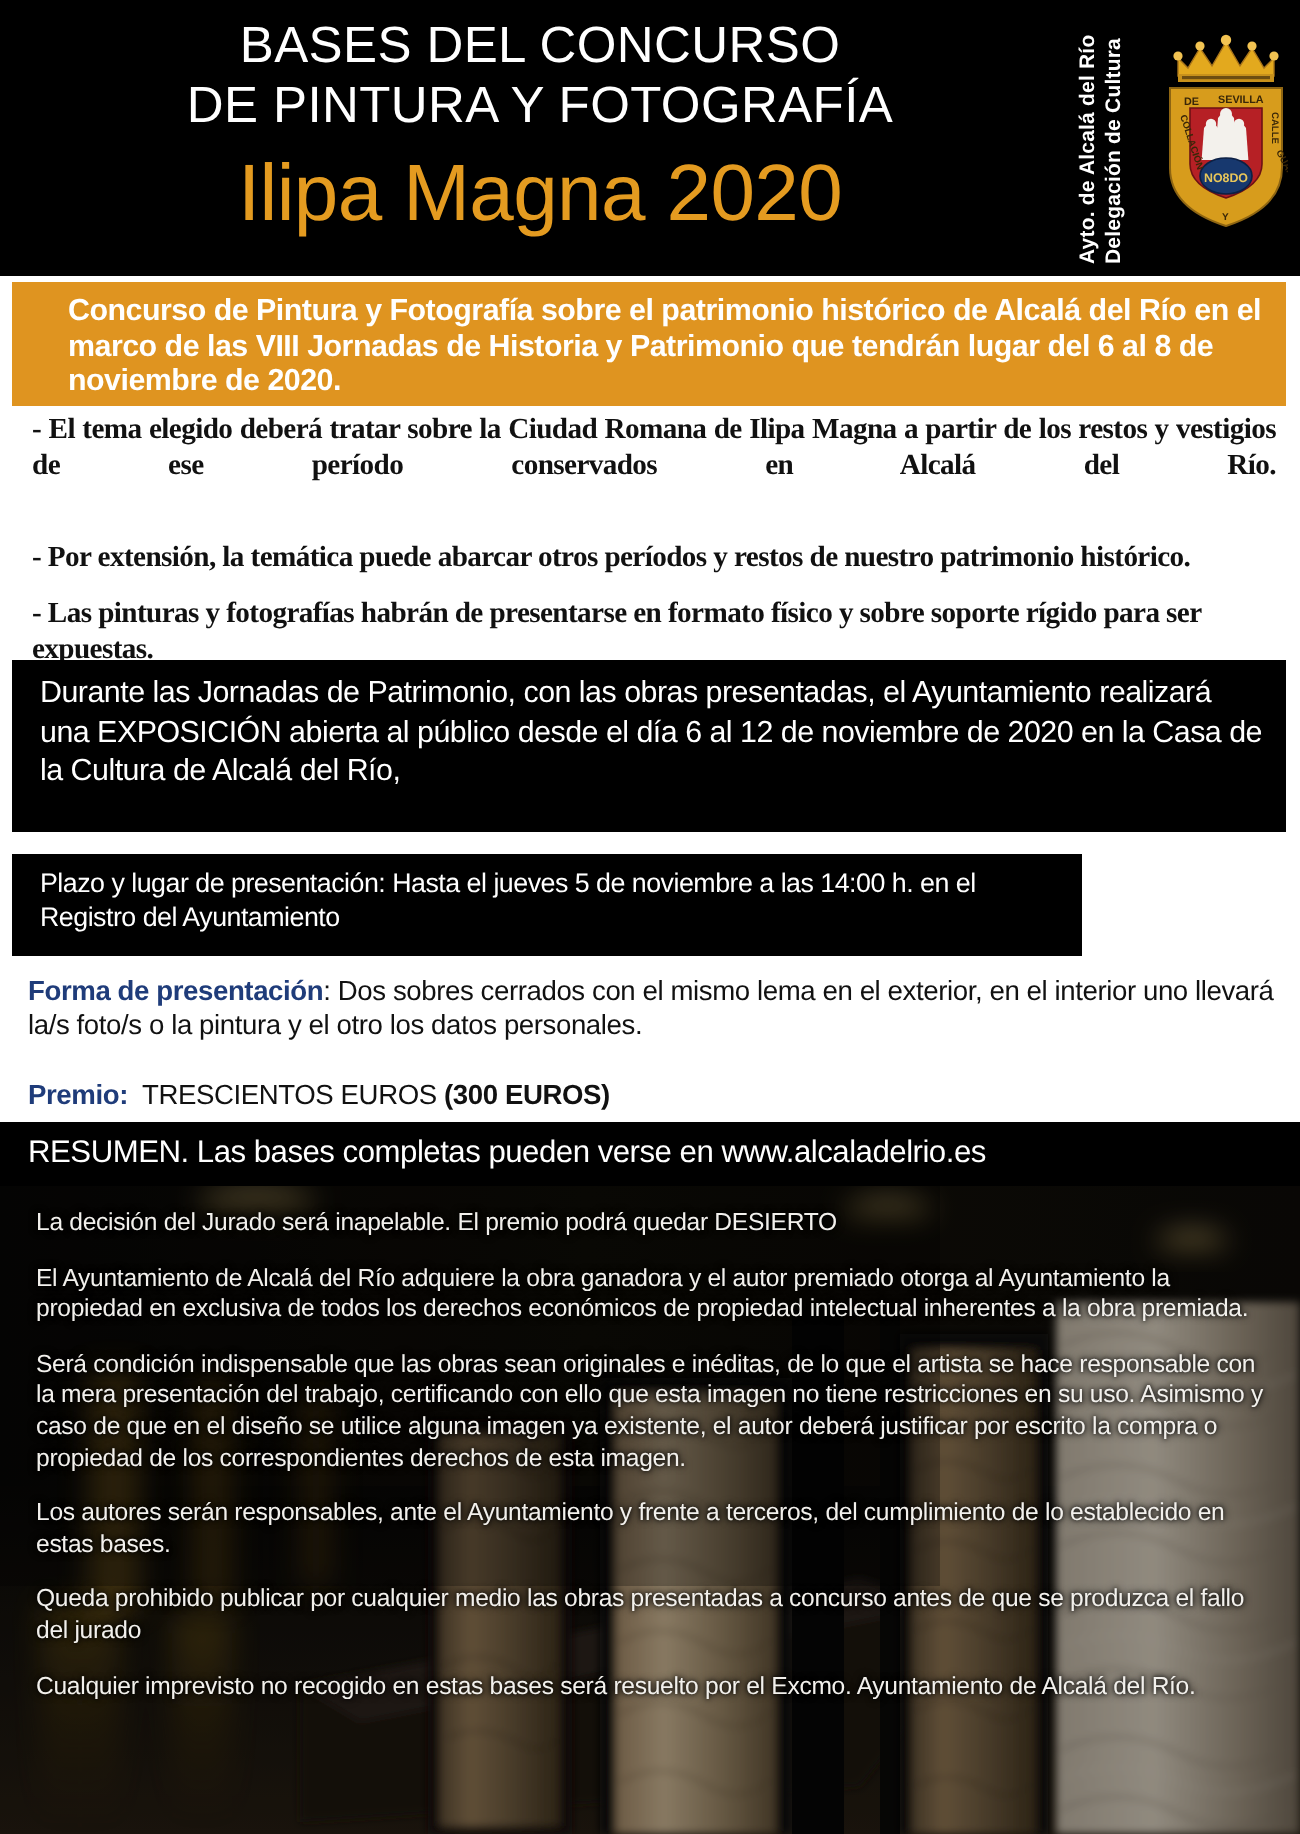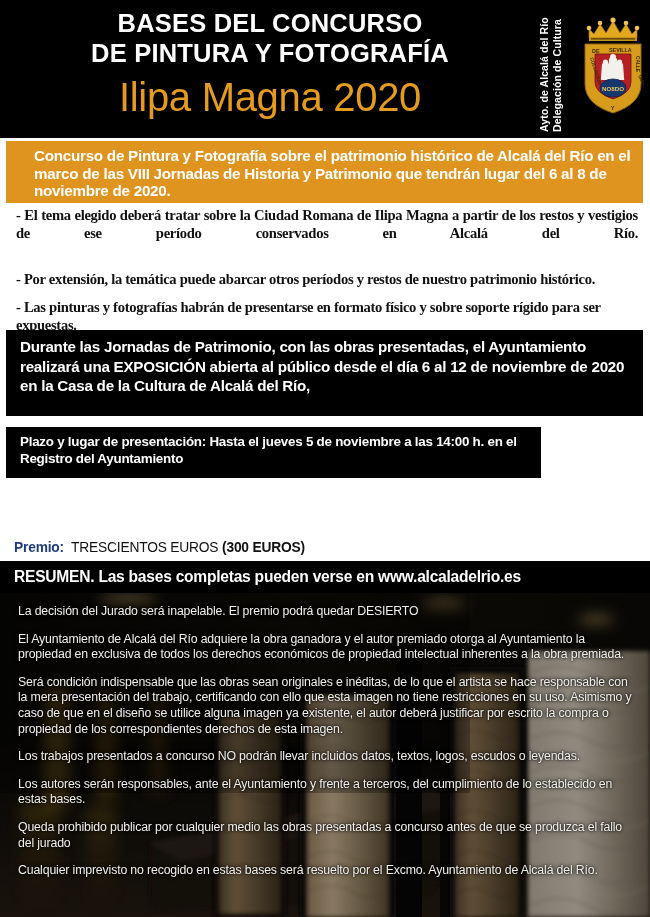--- a/index.html
+++ b/index.html
@@ -31,21 +31,21 @@
     position: absolute;
     left: 0;
     top: 8px;
     width: 540px;
     text-align: center;
   }
   .title-line-1,
   .title-line-2 {
     color: #ffffff;
     font-family: "Liberation Sans", sans-serif;
-    font-weight: bold;
+    font-weight: normal;
     font-size: 25.5px;
     letter-spacing: 0.2px;
     line-height: 30px;
     white-space: nowrap;
   }
   .title-main {
     color: #E49B20;
     font-family: "Liberation Sans", sans-serif;
     font-weight: normal;
     font-size: 40px;
@@ -134,21 +134,21 @@
 
   
   .black-box {
     position: absolute;
     background: #000000;
     padding: 7px 12px 7px 14px;
   }
   .black-box p {
     color: #ffffff;
     font-family: "Liberation Sans", sans-serif;
-    font-weight: bold;
+    font-weight: normal;
     letter-spacing: -0.25px;
   }
   #box-exposicion {
     left: 6px;
     top: 330px;
     width: 637px;
     height: 86px;
   }
   #box-exposicion p {
     font-size: 15.2px;
@@ -297,20 +297,23 @@
   </div>
 
   <div class="black-box" id="box-exposicion">
     <p>Durante las Jornadas de Patrimonio, con las obras presentadas, el Ayuntamiento realizará una EXPOSICIÓN abierta al público desde el día 6 al 12 de noviembre de 2020 en la Casa de la Cultura de Alcalá del Río,</p>
   </div>
 
   <div class="black-box" id="box-plazo">
     <p>Plazo y lugar de presentación: Hasta el jueves 5 de noviembre a las 14:00 h. en el Registro del Ayuntamiento</p>
   </div>
 
+  <div class="mid-white" id="forma-line">
+    <span class="accent-blue">Forma de presentación</span><span>: </span><span>Dos sobres cerrados con el mismo lema en el exterior, en el interior uno llevará la/s foto/s o la pintura y el otro los datos personales.</span>
+  </div>
 
   <div class="mid-white" id="premio-line">
     <span class="accent-blue">Premio:</span>&nbsp;
     <span>TRESCIENTOS EUROS</span>
     <span class="bold-black">(300 EUROS)</span>
   </div>
 
   <div class="black-box" id="box-resumen">
     <p>RESUMEN. Las bases completas pueden verse en www.alcaladelrio.es</p>
   </div>
@@ -450,20 +453,19 @@
       </g>
 
       <rect x="0" y="0" width="650" height="324" fill="#000" opacity="0.30"></rect>
       <rect x="0" y="0" width="470" height="200" fill="#000" opacity="0.26"></rect>
     </svg>
 
     <div class="footer-text">
       <p>La decisión del Jurado será inapelable. El premio podrá quedar DESIERTO</p>
       <p>El Ayuntamiento de Alcalá del Río adquiere la obra ganadora y el autor premiado otorga al Ayuntamiento la propiedad en exclusiva de todos los derechos económicos de propiedad intelectual inherentes a la obra premiada.</p>
       <p>Será condición indispensable que las obras sean originales e inéditas, de lo que el artista se hace responsable con la mera presentación del trabajo, certificando con ello que esta imagen no tiene restricciones en su uso. Asimismo y caso de que en el diseño se utilice alguna imagen ya existente, el autor deberá justificar por escrito la compra o propiedad de los correspondientes derechos de esta imagen.</p>
-      <p>Los trabajos presentados a concurso NO podrán llevar incluidos datos, textos, logos, escudos o leyendas.</p>
       <p>Los autores serán responsables, ante el Ayuntamiento y frente a terceros, del cumplimiento de lo establecido en estas bases.</p>
       <p>Queda prohibido publicar por cualquier medio las obras presentadas a concurso antes de que se produzca el fallo del jurado</p>
       <p>Cualquier imprevisto no recogido en estas bases será resuelto por el Excmo. Ayuntamiento de Alcalá del Río.</p>
     </div>
   </div>
 
 </div>
 
 </body></html>

